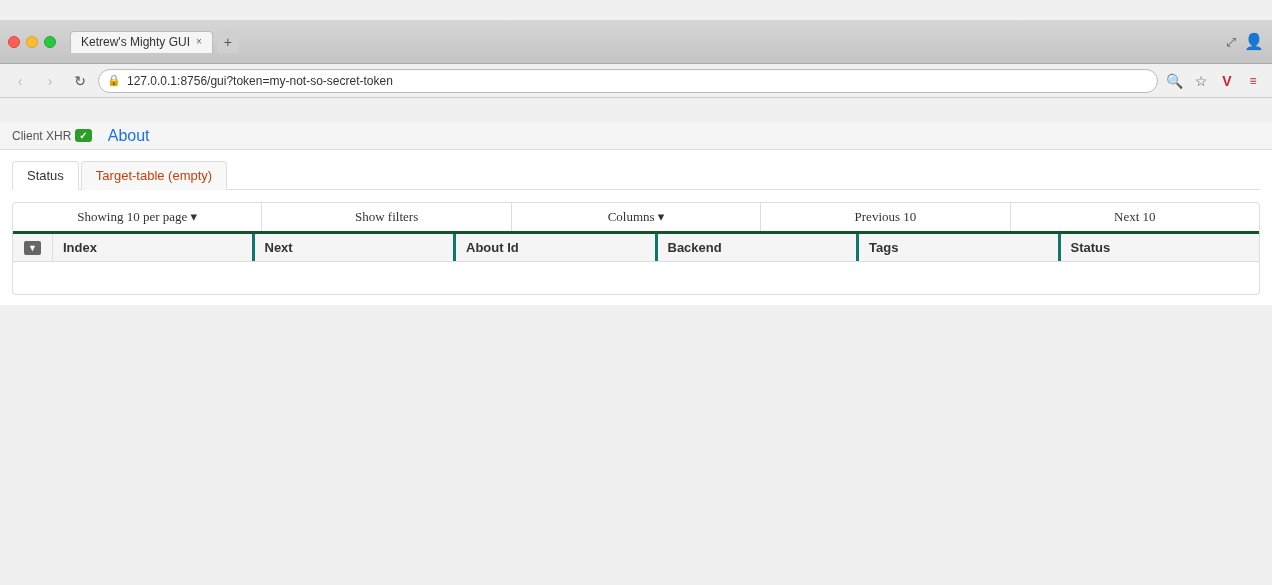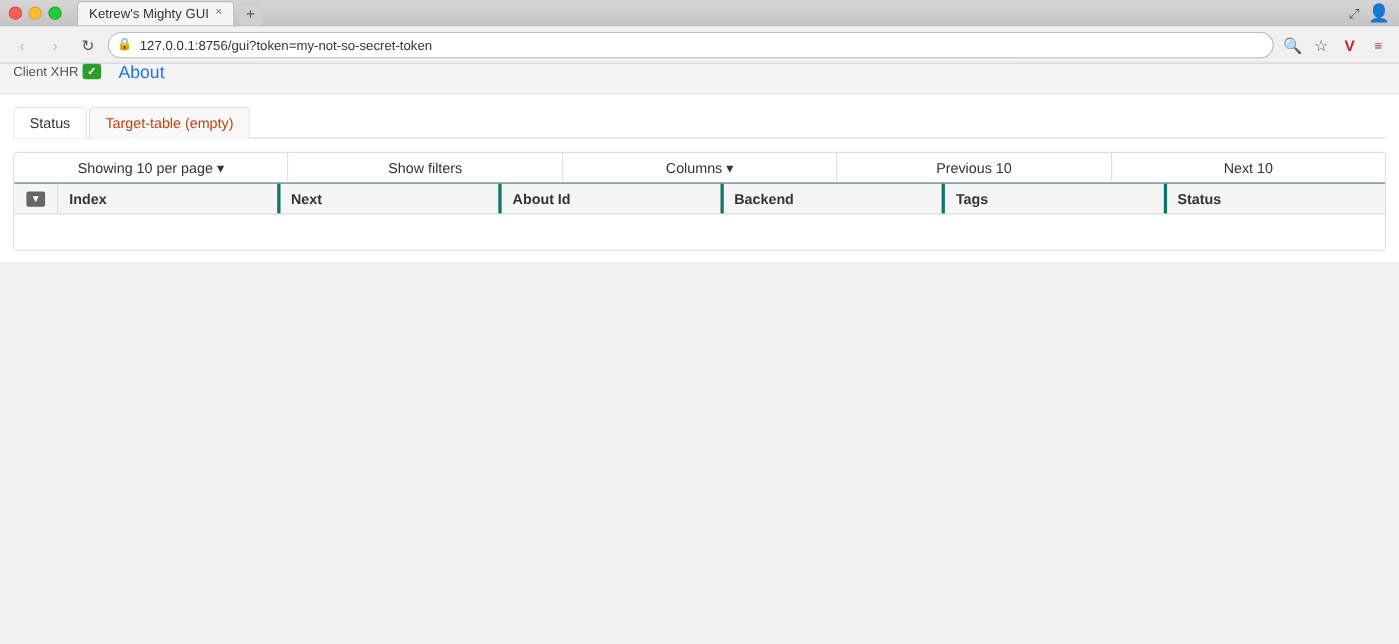--- a/index.html
+++ b/index.html
@@ -8,26 +8,27 @@
       font-size: 13px;
       background: #f0f0f0;
       width: 1272px;
       height: 585px;
       overflow: hidden;
     }
 
     
     .titlebar {
       background: linear-gradient(to bottom, #d6d6d6, #c4c4c4);
-      height: 24px;
+      height: 44px;
       display: flex;
       align-items: center;
       padding: 0 8px;
       gap: 6px;
       border-bottom: 1px solid #aaa;
+      margin-top: 20px;
     }
     .traffic-lights {
       display: flex;
       gap: 6px;
       align-items: center;
     }
     .traffic-light {
       width: 12px;
       height: 12px;
       border-radius: 50%;
@@ -150,23 +151,24 @@
       color: #cc2233;
       font-size: 12px;
     }
 
     
     .bookmarks-bar {
       background: #f5f5f5;
       border-bottom: 1px solid #ddd;
       height: 28px;
       display: flex;
-      align-items: flex-start;
+      align-items: center;
       padding: 0 12px;
       gap: 16px;
+      margin-top: 24px;
     }
     .bookmark-item {
       font-size: 12px;
       color: #555;
       cursor: pointer;
       display: flex;
       align-items: center;
       gap: 4px;
     }
     .client-xhr-badge {
@@ -219,21 +221,22 @@
     
     .table-container {
       border: 1px solid #ddd;
       border-radius: 4px;
       overflow: hidden;
     }
 
     
     .toolbar-row {
       display: flex;
-      border-bottom: 1px solid #14532d;
+      border-bottom: 3px solid #14532d;
+      font-family: Liberation Serif, serif;
     }
     .toolbar-cell {
       flex: 1;
       padding: 6px 12px;
       border-right: 1px solid #ddd;
       display: flex;
       align-items: center;
       justify-content: center;
       font-size: 13px;
       color: #333;

